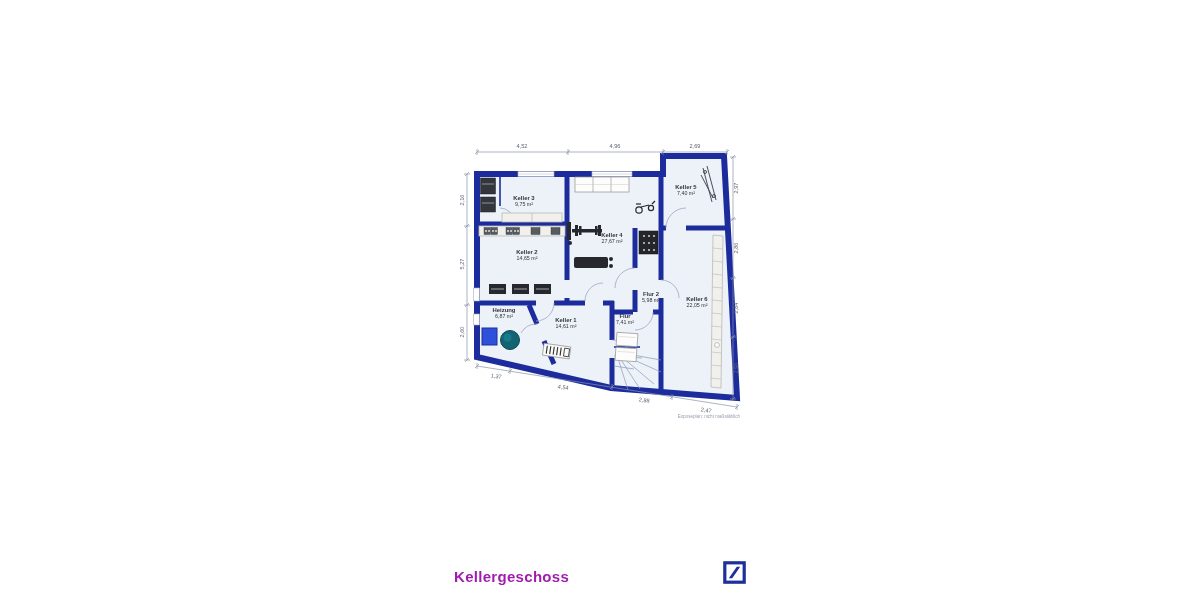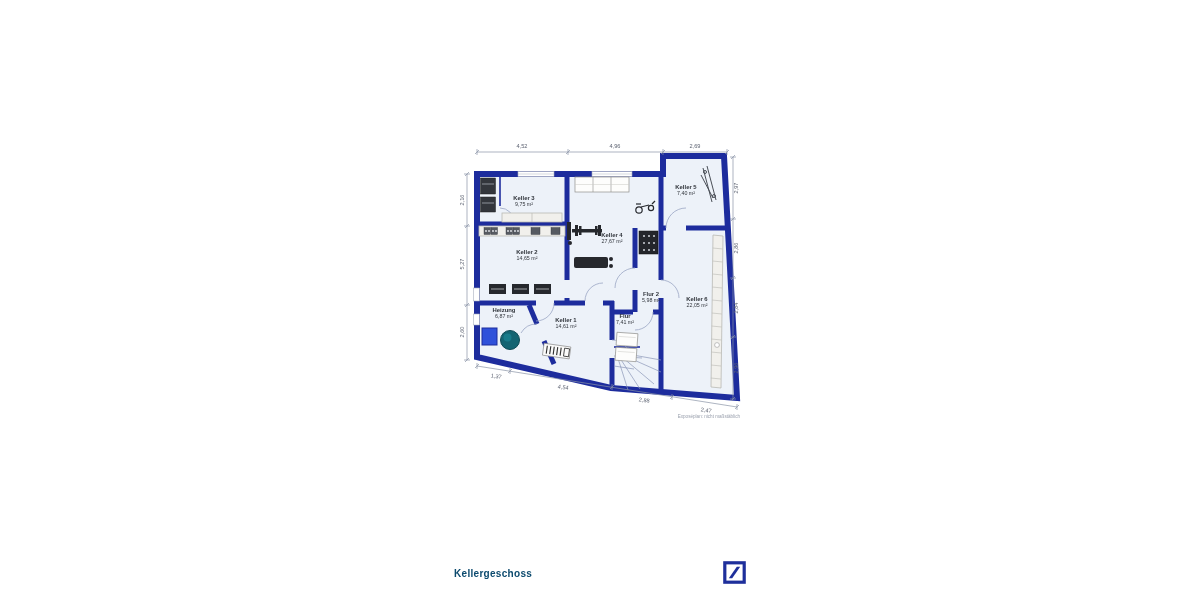--- a/index.html
+++ b/index.html
@@ -14,22 +14,22 @@
   .outline{fill:var(--floor);stroke:var(--wall);stroke-width:6;stroke-linejoin:miter;}
   .wall{stroke:var(--wall);stroke-width:5;fill:none;stroke-linecap:butt;}
   .wall-thin{stroke:var(--wall);stroke-width:1.6;fill:none;}
   .dimline{stroke:var(--dim);stroke-width:0.7;fill:none;}
   .door{stroke:#9aa6c4;stroke-width:0.8;fill:none;}
   .stair{stroke:#8b96b8;stroke-width:0.7;fill:none;}
   .shelf{fill:#f1f0ec;stroke:#b9b9b4;stroke-width:0.8;}
   .whitebox{fill:#fdfdfc;stroke:#8f8f8c;stroke-width:0.7;}
   .dark{fill:var(--furniture_dark);}
   .win{fill:#ffffff;stroke:#a9b0bf;stroke-width:0.6;}
-  .footer-label{position:absolute;left:454px;top:568px;font-size:10px;font-weight:700;
-                color:#0c4a6e;letter-spacing:0.3px;}
+  .footer-label{position:absolute;left:454px;top:568px;font-size:15px;font-weight:700;
+                color:#a21caf;letter-spacing:0.3px;}
   .db-logo{position:absolute;left:723px;top:561px;width:23px;height:23px;}
 </style>
 </head>
 <body>
 
 <div class="canvas">
 
 <svg class="plan" width="1200" height="600" viewBox="0 0 1200 600">
 
   <g>

